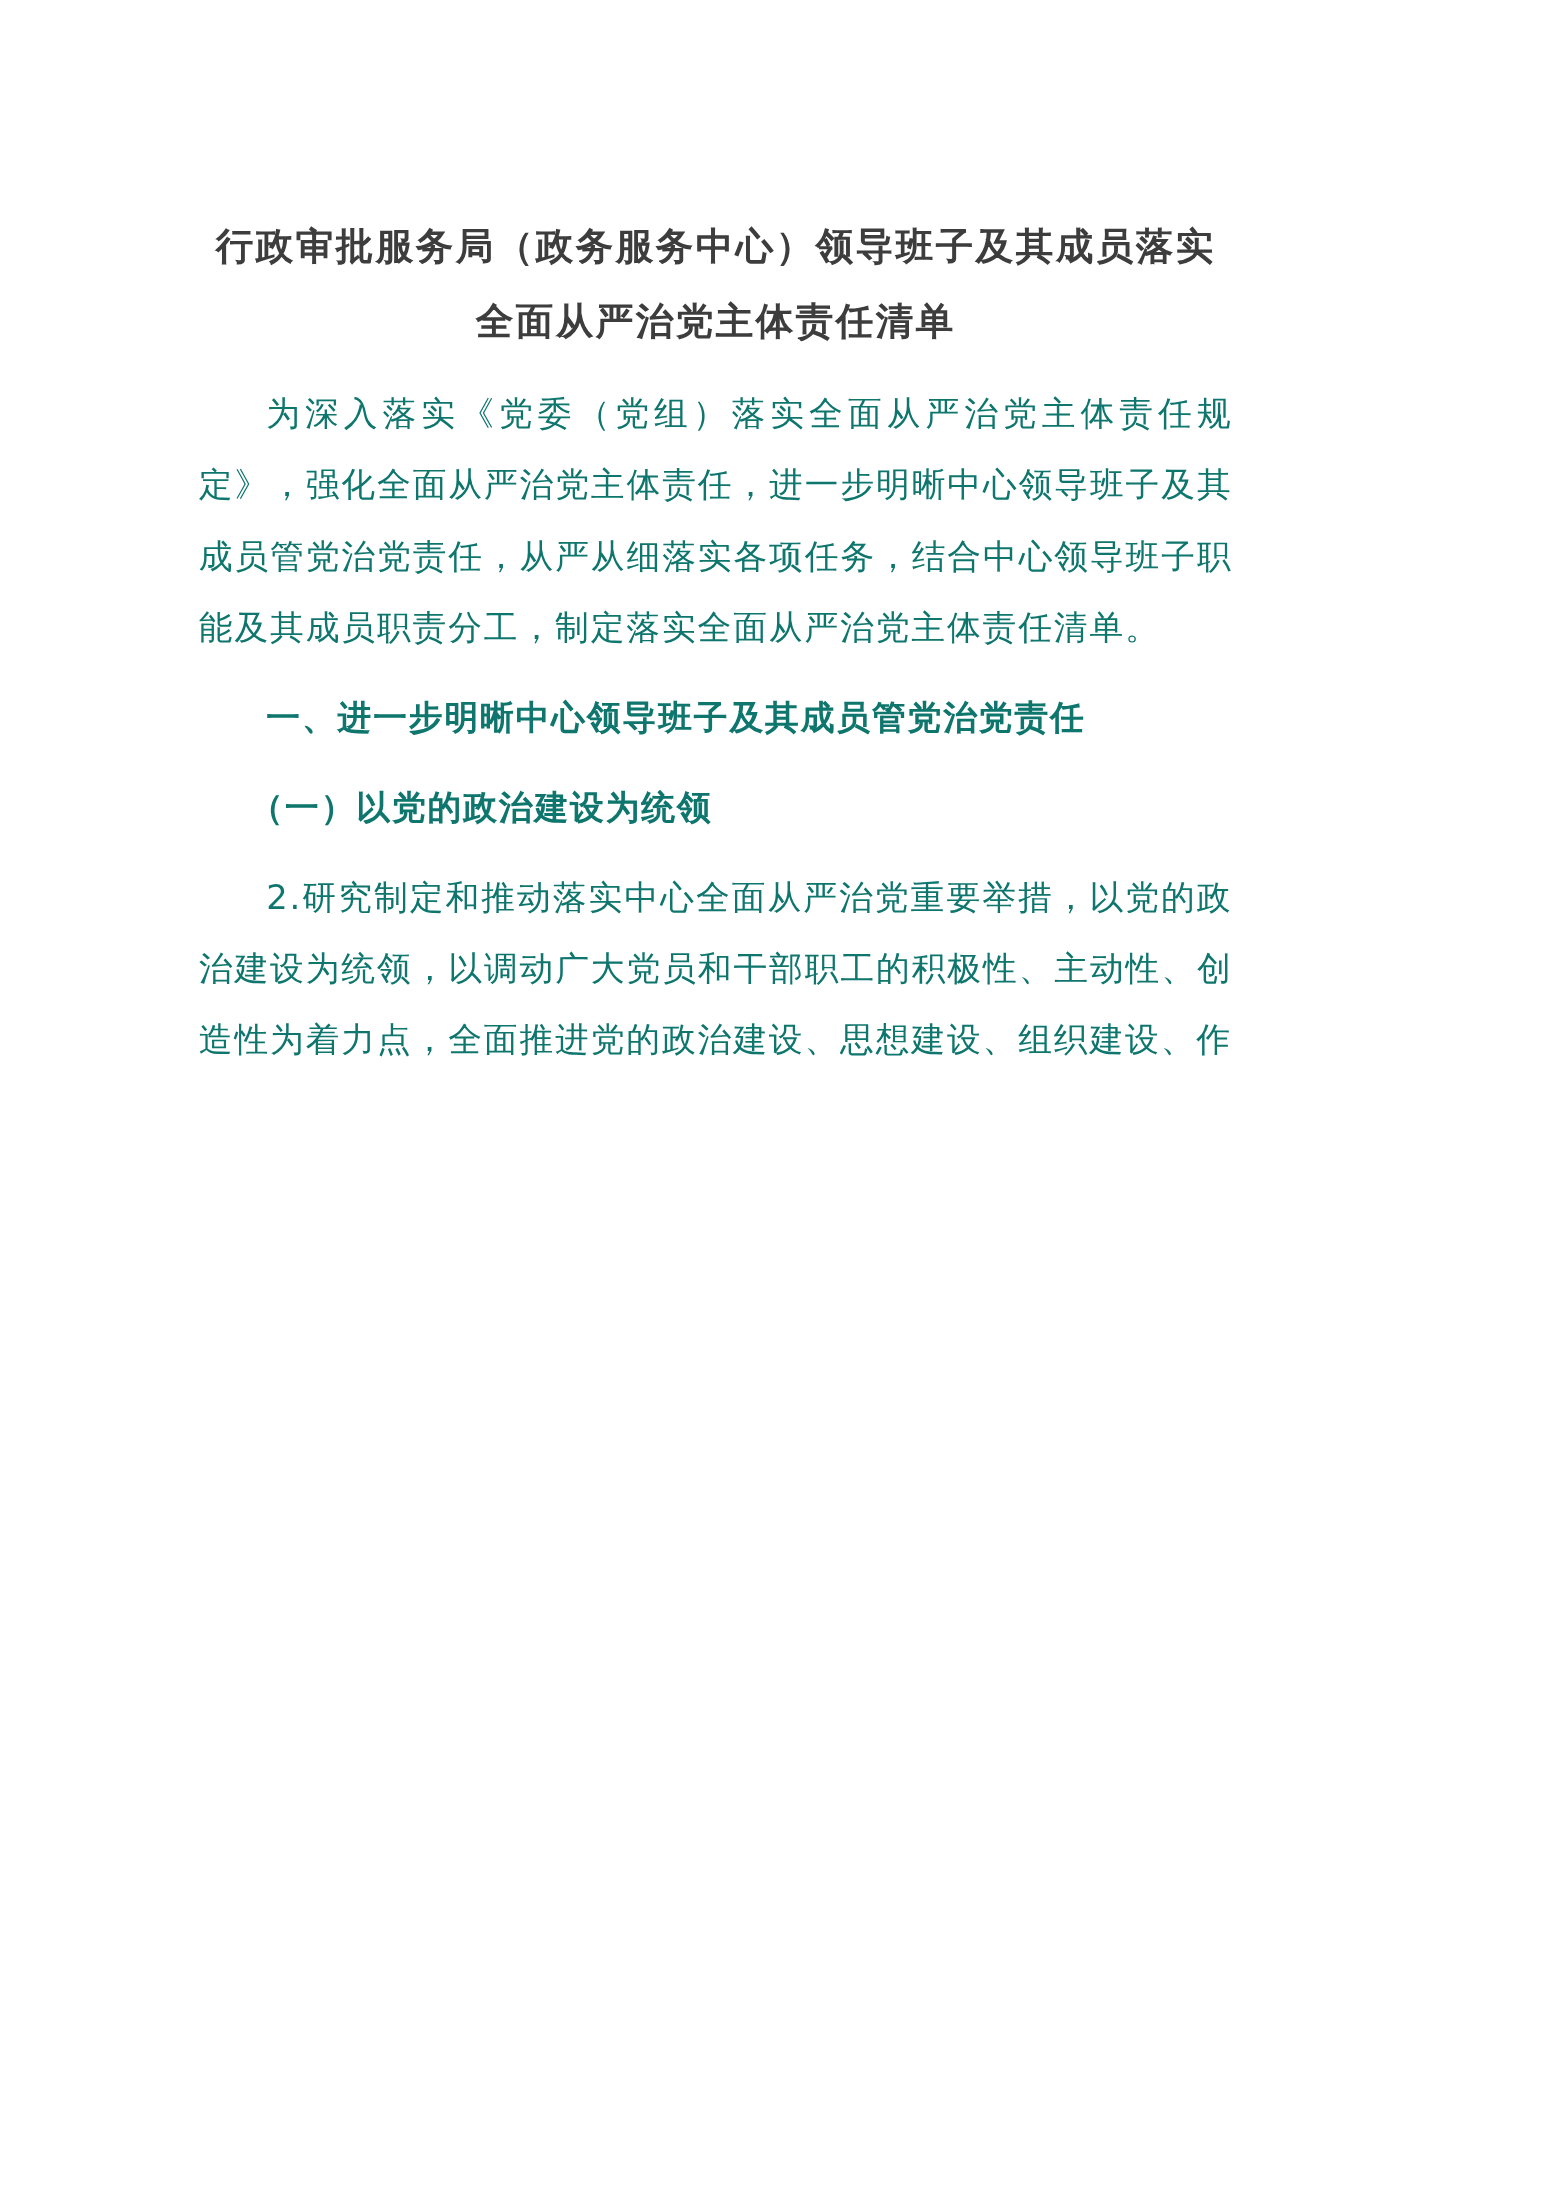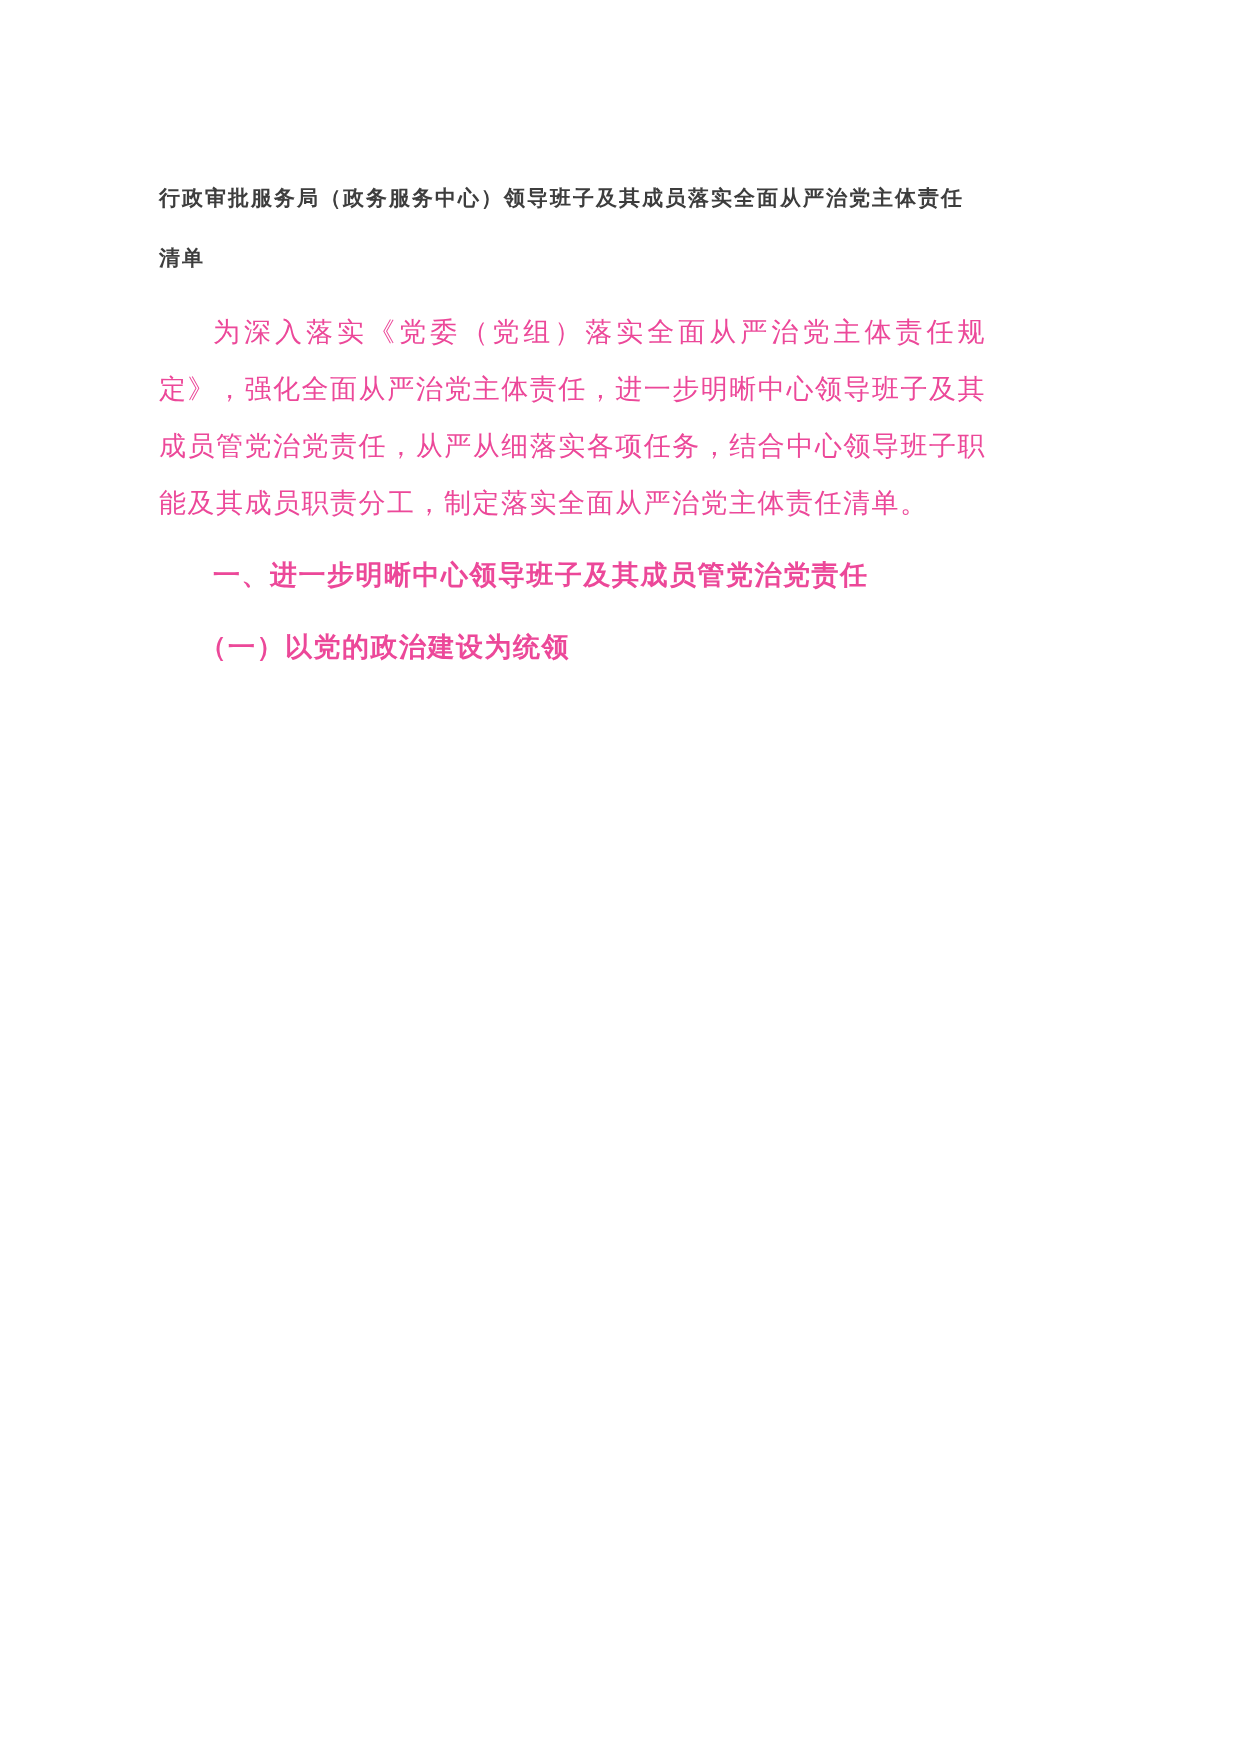--- a/index.html
+++ b/index.html
@@ -20,33 +20,34 @@
     overflow: hidden;
   }
   .content {
     position: absolute;
     left: 159px;
     top: 168px;
     width: 827px;
   }
   .doc-title {
     margin: 0 0 10px 0;
-    font-size: 21px;
+    font-size: 30px;
     font-weight: 700;
     letter-spacing: 2px;
     line-height: 60px;
+    text-align: center;
     color: #3d3d3d;
   }
   .para {
     margin: 15px 0;
     font-size: 27px;
     font-weight: 400;
     letter-spacing: 1.5px;
     line-height: 57px;
-    color: #ec4899;
+    color: #0f766e;
     text-align: justify;
     text-indent: 2em;
     word-break: normal;
   }
   .heading {
     font-weight: 700;
   }
   .sub {
     text-indent: 1.5em;
   }
@@ -59,15 +60,16 @@
 
     <h1 class="doc-title">行政审批服务局（政务服务中心）领导班子及其成员落实全面从严治党主体责任清单</h1>
 
     <p class="para">为深入落实《党委（党组）落实全面从严治党主体责任规定》，强化全面从严治党主体责任，进一步明晰中心领导班子及其成员管党治党责任，从严从细落实各项任务，结合中心领导班子职能及其成员职责分工，制定落实全面从严治党主体责任清单。</p>
 
     <h2 class="para heading">一、进一步明晰中心领导班子及其成员管党治党责任</h2>
 
     <h3 class="para heading sub">（一）以党的政治建设为统领</h3>
 
 
+    <p class="para">2.研究制定和推动落实中心全面从严治党重要举措，以党的政治建设为统领，以调动广大党员和干部职工的积极性、主动性、创造性为着力点，全面推进党的政治建设、思想建设、组织建设、作</p>
 
   </div>
 </div>
 
 </body></html>

